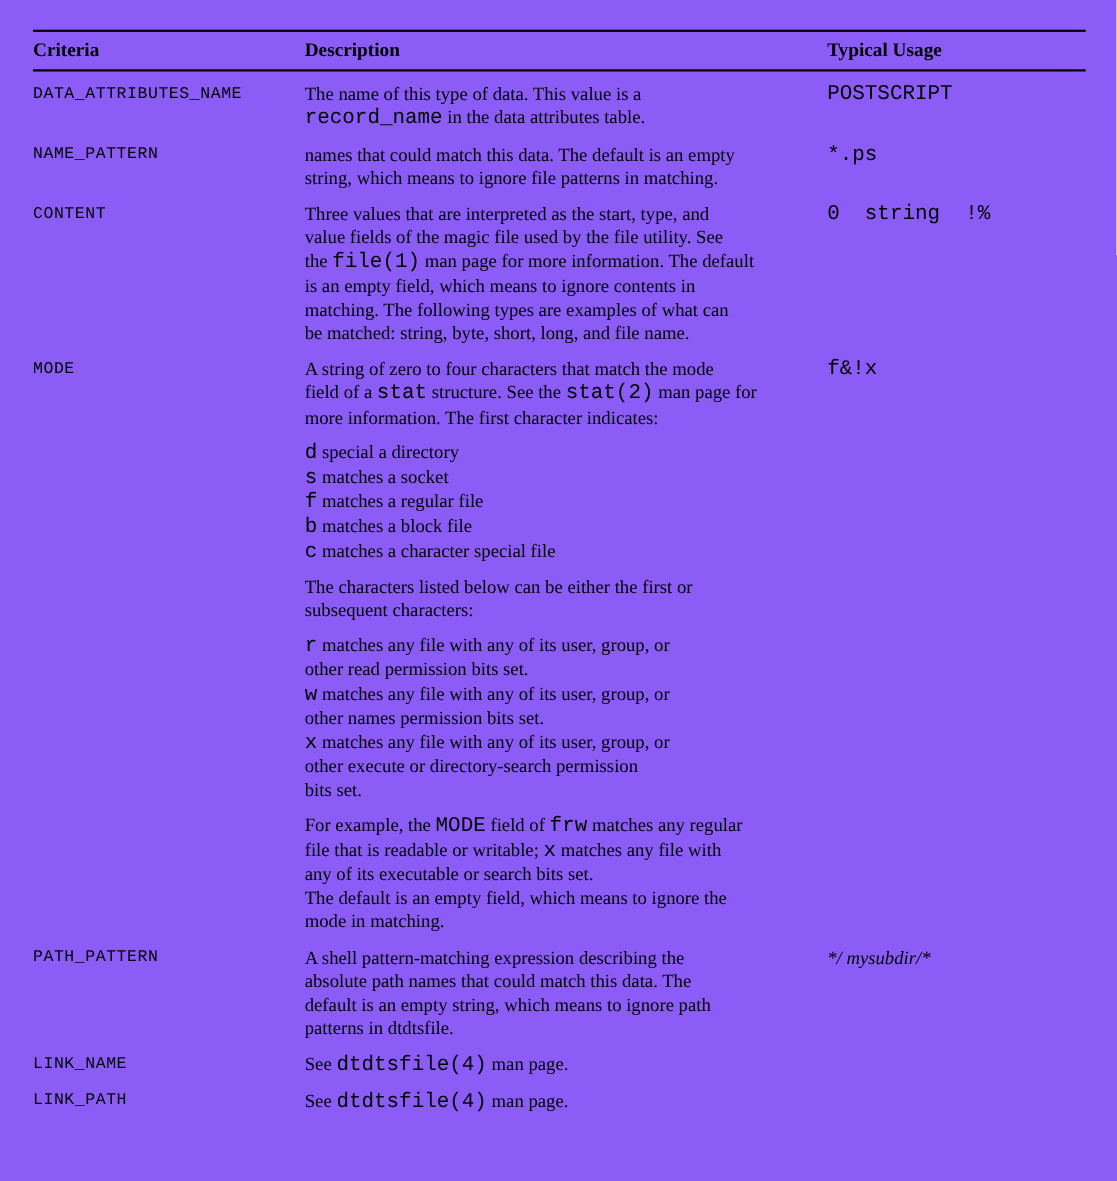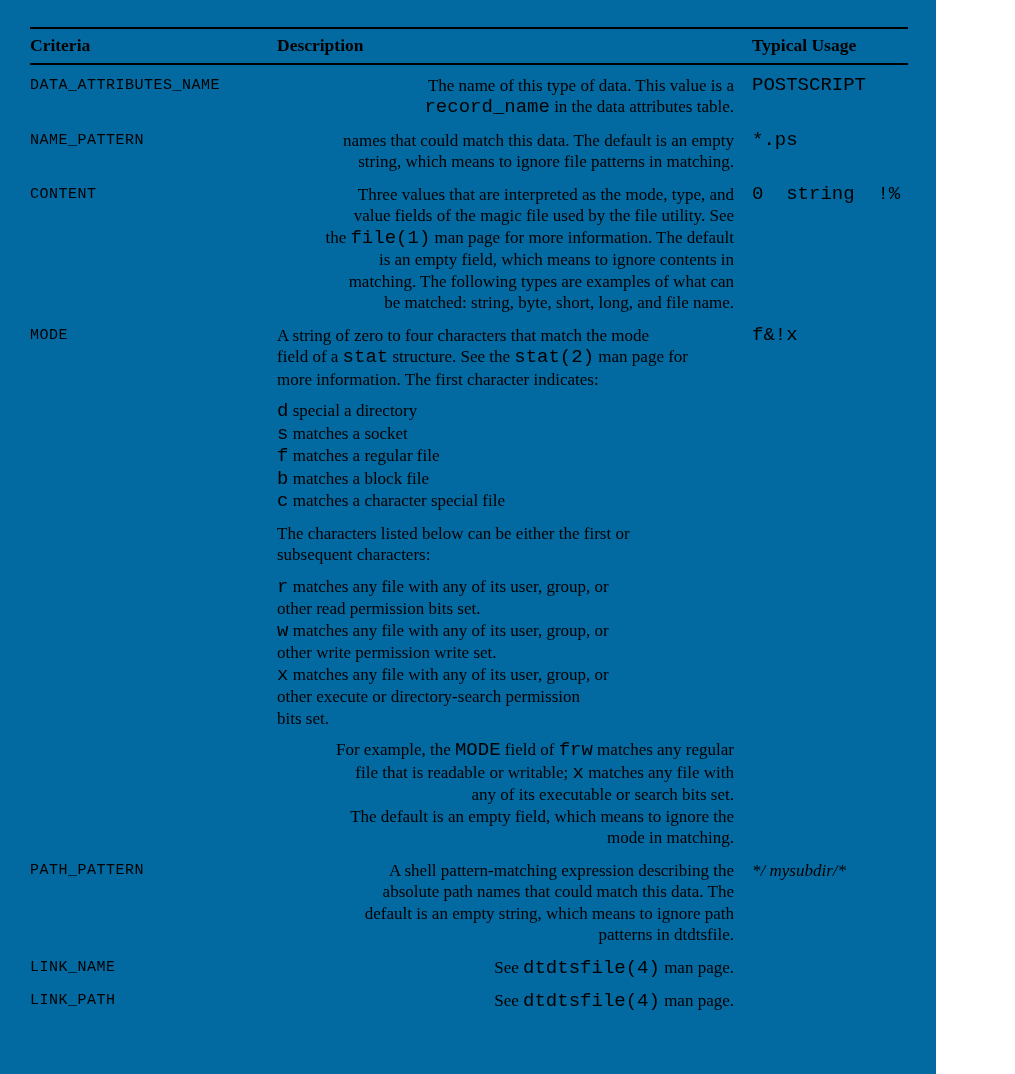--- a/index.html
+++ b/index.html
@@ -1,20 +1,20 @@
 <!DOCTYPE html>
 <html><head>
 <meta charset="utf-8">
 <style>
   html,body{margin:0;padding:0;background:#ffffff;color:#000000;}
   .page{
-    width:936px;height:1074px;box-sizing:border-box;
+    width:1015px;height:1074px;box-sizing:border-box;
     padding:27px 28px 0 30px;
     font-family:"Liberation Serif", serif;
-    background:#0369a1;overflow:hidden;
+    background:#8b5cf6;overflow:hidden;
   }
   .rule{background:#000000;width:100%;}
   .rule.top{height:2px;}
   .rule.mid{height:1.5px;}
   .header-row{
     display:grid;grid-template-columns:247px 475px 235px;
     padding:8px 0 9px 0;
   }
   .header-cell{
     font-weight:bold;font-size:17.5px;line-height:17px;
@@ -26,21 +26,21 @@
     margin-bottom:11px;
   }
   .row:last-child{margin-bottom:0;}
   .criteria-cell{
     font-family:"Liberation Mono","DejaVu Sans Mono", monospace;
     font-size:15px;letter-spacing:0.5px;line-height:21.5px;
     white-space:pre;
   }
   .desc-cell{font-size:17px;line-height:21.5px;padding-right:18px;}
   .para{margin:0 0 10px 0;}
-  .para:last-child{margin-bottom:0;text-align:right;}
+  .para:last-child{margin-bottom:0;}
   .line{white-space:pre-wrap;}
   .seg-body{font-family:"Liberation Serif", serif;}
   .seg-code{
     font-family:"Liberation Mono","DejaVu Sans Mono", monospace;
     font-size:19px;
   }
   .seg-italic{font-style:italic;font-family:"Liberation Serif", serif;}
   .usage-cell{
     font-family:"Liberation Mono","DejaVu Sans Mono", monospace;
     font-size:15px;line-height:21.5px;white-space:pre;
@@ -78,21 +78,21 @@
             <div class="line"><span class="seg-body">names that could match this data. The default is an empty</span></div>
             <div class="line"><span class="seg-body">string, which means to ignore file patterns in matching.</span></div>
           </div>
         </div>
         <div class="usage-cell"><span class="seg-code">*.ps</span></div>
       </div>
       <div class="row">
         <div class="criteria-cell">CONTENT</div>
         <div class="desc-cell">
           <div class="para">
-            <div class="line"><span class="seg-body">Three values that are interpreted as the mode, type, and</span></div>
+            <div class="line"><span class="seg-body">Three values that are interpreted as the start, type, and</span></div>
             <div class="line"><span class="seg-body">value fields of the magic file used by the file utility. See</span></div>
             <div class="line"><span class="seg-body">the </span><span class="seg-code">file(1)</span><span class="seg-body"> man page for more information. The default</span></div>
             <div class="line"><span class="seg-body">is an empty field, which means to ignore contents in</span></div>
             <div class="line"><span class="seg-body">matching. The following types are examples of what can</span></div>
             <div class="line"><span class="seg-body">be matched: string, byte, short, long, and file name.</span></div>
           </div>
         </div>
         <div class="usage-cell"><span class="seg-code">0  string  !%</span></div>
       </div>
       <div class="row">
@@ -111,21 +111,21 @@
             <div class="line"><span class="seg-code">c</span><span class="seg-body"> matches a character special file</span></div>
           </div>
           <div class="para">
             <div class="line"><span class="seg-body">The characters listed below can be either the first or</span></div>
             <div class="line"><span class="seg-body">subsequent characters:</span></div>
           </div>
           <div class="para">
             <div class="line"><span class="seg-code">r</span><span class="seg-body"> matches any file with any of its user, group, or</span></div>
             <div class="line"><span class="seg-body">other read permission bits set.</span></div>
             <div class="line"><span class="seg-code">w</span><span class="seg-body"> matches any file with any of its user, group, or</span></div>
-            <div class="line"><span class="seg-body">other write permission write set.</span></div>
+            <div class="line"><span class="seg-body">other names permission bits set.</span></div>
             <div class="line"><span class="seg-code">x</span><span class="seg-body"> matches any file with any of its user, group, or</span></div>
             <div class="line"><span class="seg-body">other execute or directory-search permission</span></div>
             <div class="line"><span class="seg-body">bits set.</span></div>
           </div>
           <div class="para">
             <div class="line"><span class="seg-body">For example, the </span><span class="seg-code">MODE</span><span class="seg-body"> field of </span><span class="seg-code">frw</span><span class="seg-body"> matches any regular</span></div>
             <div class="line"><span class="seg-body">file that is readable or writable; </span><span class="seg-code">x</span><span class="seg-body"> matches any file with</span></div>
             <div class="line"><span class="seg-body">any of its executable or search bits set.</span></div>
             <div class="line"><span class="seg-body">The default is an empty field, which means to ignore the</span></div>
             <div class="line"><span class="seg-body">mode in matching.</span></div>

